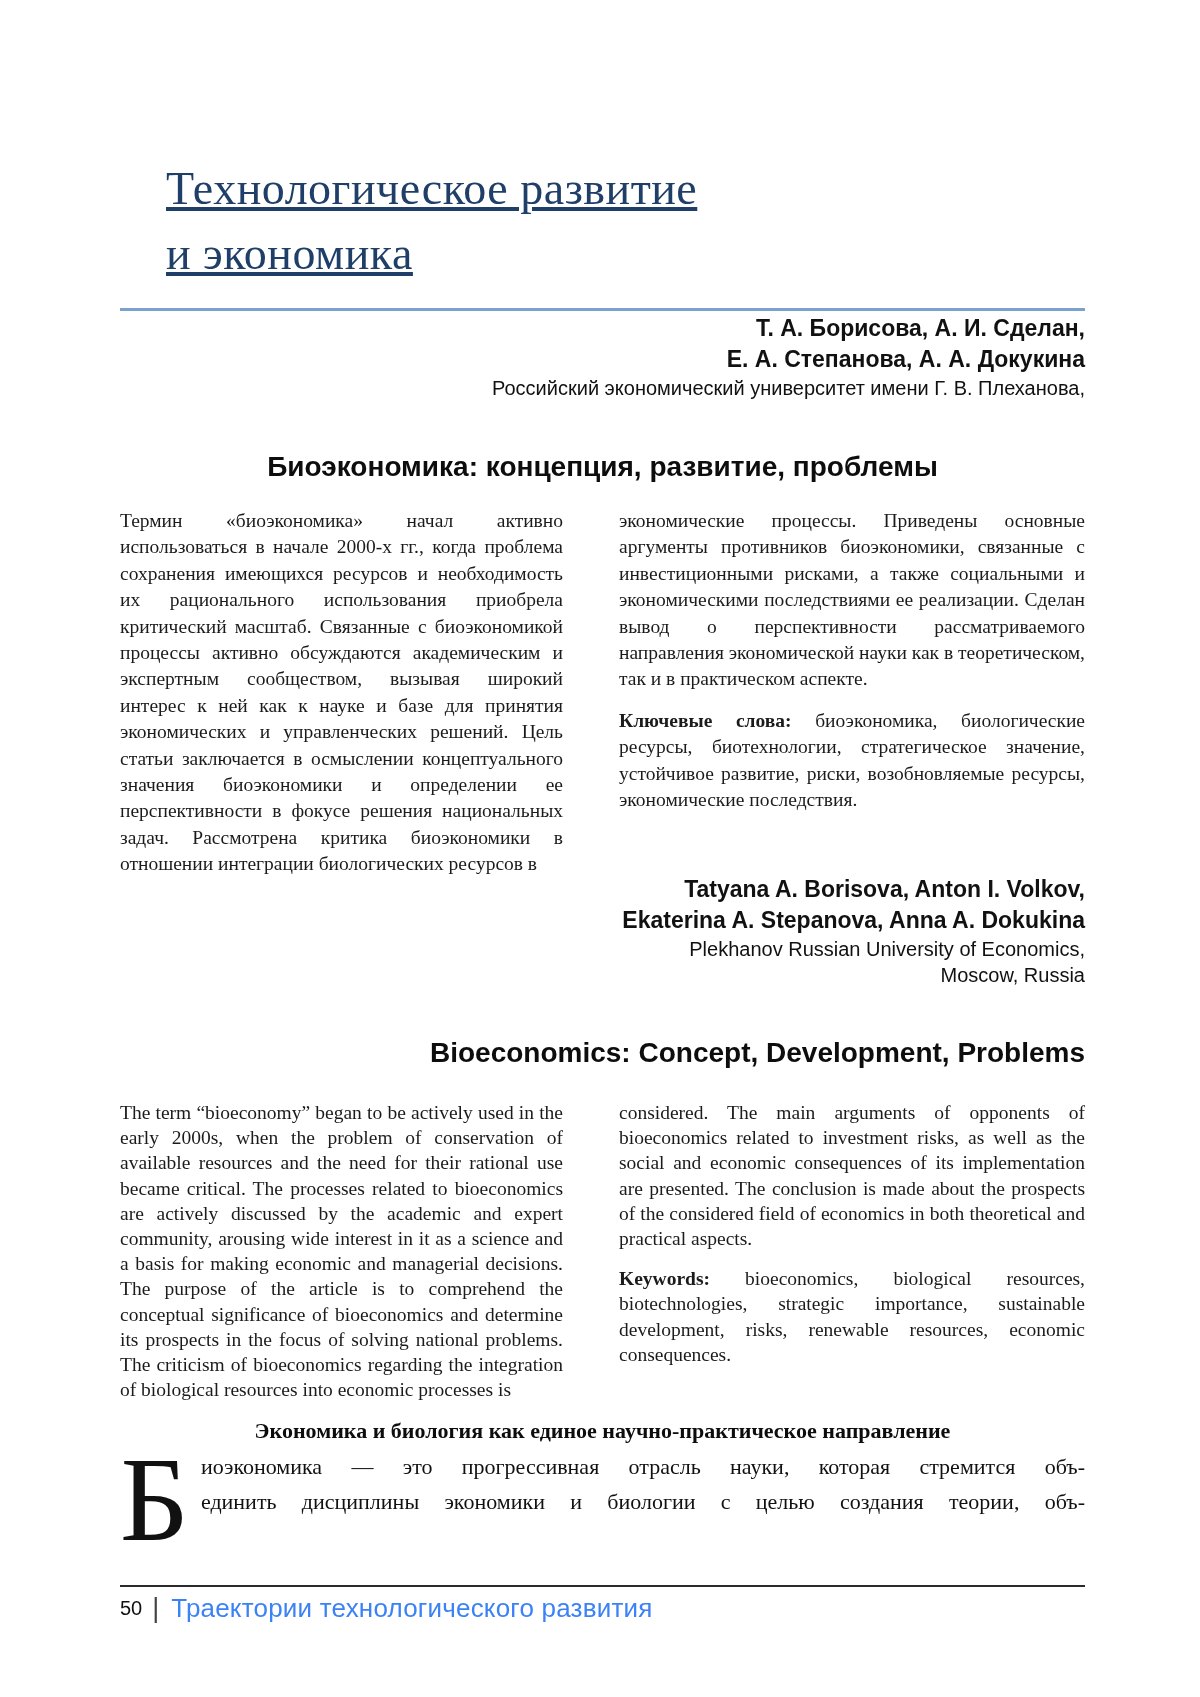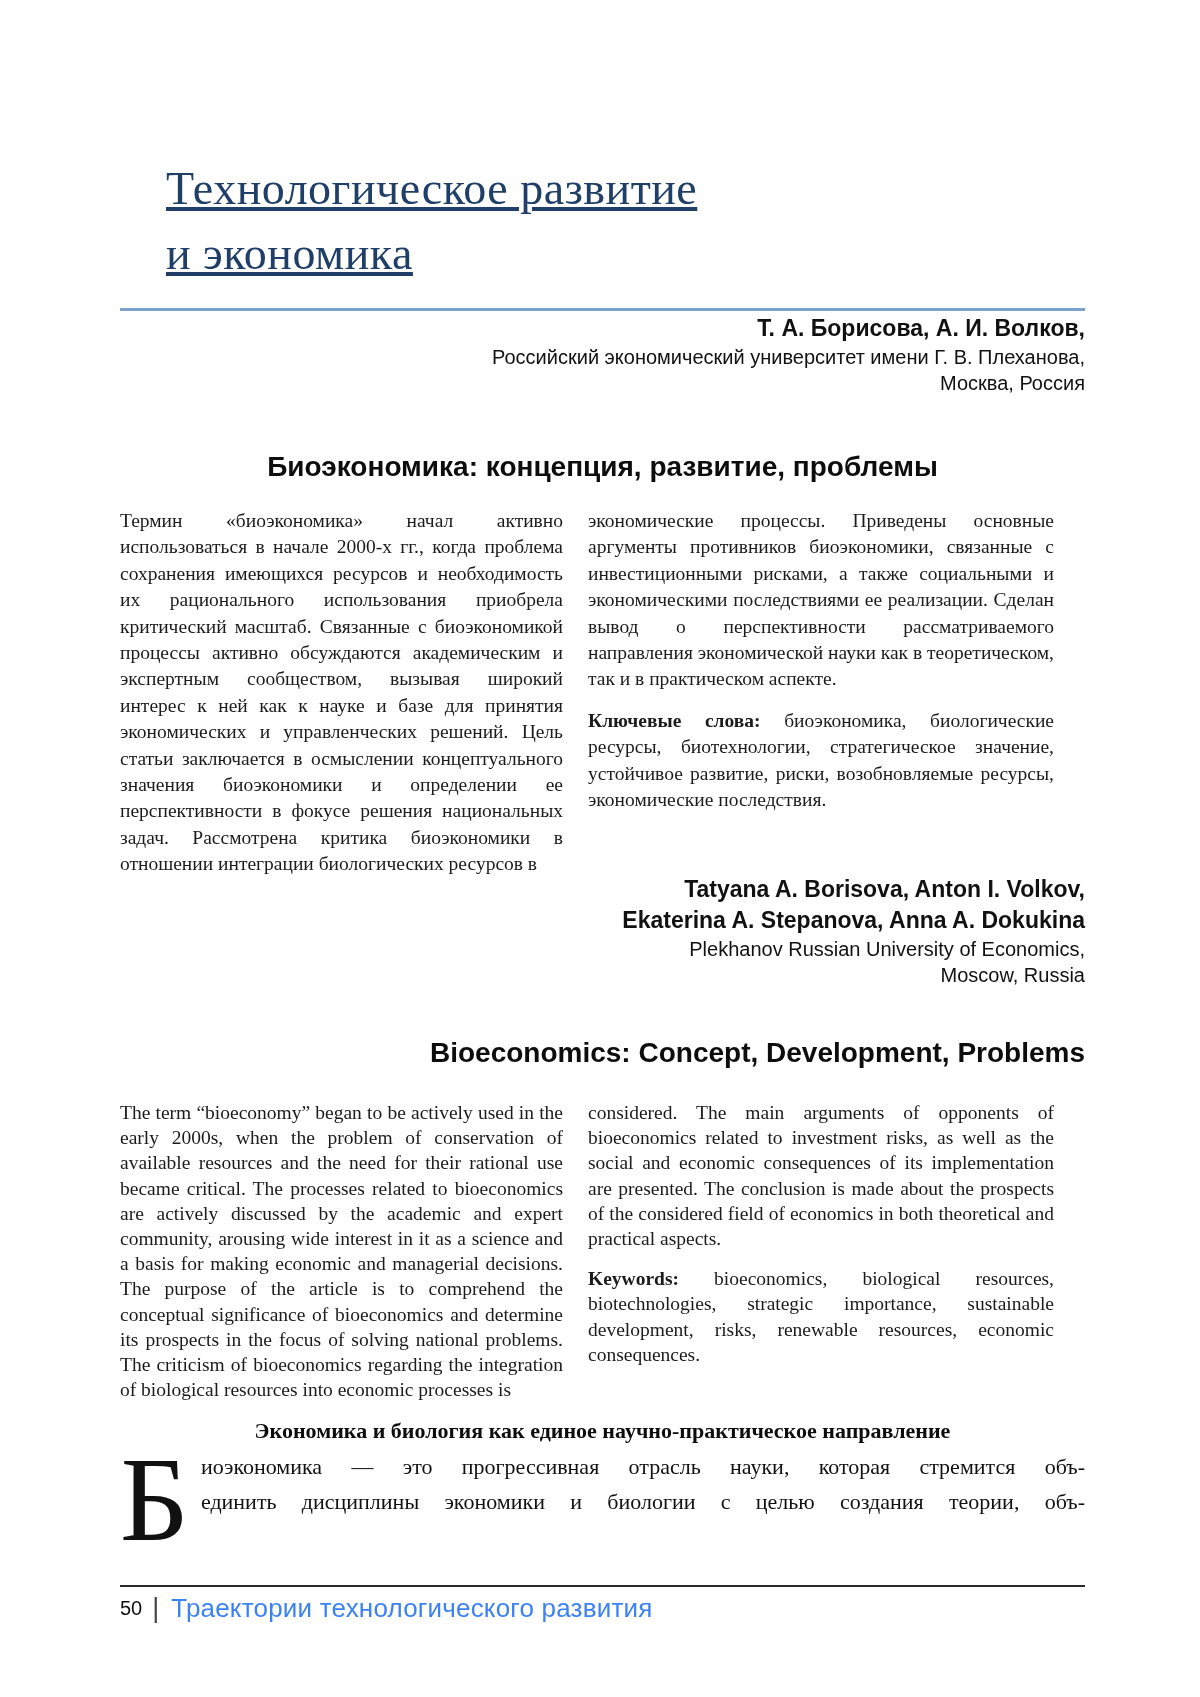--- a/index.html
+++ b/index.html
@@ -43,21 +43,21 @@
     left: 120px; width: 965px; text-align: center;
     font-family: "Liberation Sans", sans-serif;
     font-size: 28px; font-weight: bold; color: #0d0d0d;
   }
   .title-ru { top: 451px; }
   .title-en { top: 1037px; text-align: right; }
 
   
   .abstract {
     left: 120px; width: 965px;
-    display: grid; grid-template-columns: 443px 466px; column-gap: 25px;
+    display: grid; grid-template-columns: 443px 466px; column-gap: 56px;
     font-size: 19.5px; text-align: justify; color: #1b1b1b;
   }
   .abstract-ru { top: 508px; line-height: 26.4px; }
   .abstract-en { top: 1100px; line-height: 25.2px; }
   .kw { margin-top: 15px; }
   .kw-label { font-weight: bold; }
 
   
   .section-heading {
     top: 1418px; left: 120px; width: 965px; text-align: center;
@@ -91,23 +91,23 @@
 
 <div class="page">
 
   <div class="abs masthead">
     <div>Технологическое развитие</div>
     <div>и экономика</div>
   </div>
   <div class="abs masthead-rule"></div>
 
   <div class="abs authors-block authors-ru">
-    <div class="names">Т. А. Борисова, А. И. Волков,</div>
+    <div class="names">Т. А. Борисова, А. И. Сделан,</div>
+    <div class="names">Е. А. Степанова, А. А. Докукина</div>
     <div class="affil">Российский экономический университет имени Г. В. Плеханова,</div>
-    <div class="affil">Москва, Россия</div>
   </div>
 
   <div class="abs article-title title-ru">Биоэкономика: концепция, развитие, проблемы</div>
 
   <div class="abs abstract abstract-ru">
     <div>
       <p>Термин «биоэкономика» начал активно использоваться в начале 2000-х гг., когда проблема сохранения имеющихся ресурсов и необходимость их рационального использования приобрела критический масштаб. Связанные с биоэкономикой процессы активно обсуждаются академическим и экспертным сообществом, вызывая широкий интерес к ней как к науке и базе для принятия экономических и управленческих решений. Цель статьи заключается в осмыслении концептуального значения биоэкономики и определении ее перспективности в фокусе решения национальных задач. Рассмотрена критика биоэкономики в отношении интеграции биологических ресурсов в</p>
     </div>
     <div>
       <p>экономические процессы. Приведены основные аргументы противников биоэкономики, связанные с инвестиционными рисками, а также социальными и экономическими последствиями ее реализации. Сделан вывод о перспективности рассматриваемого направления экономической науки как в теоретическом, так и в практическом аспекте.</p>

